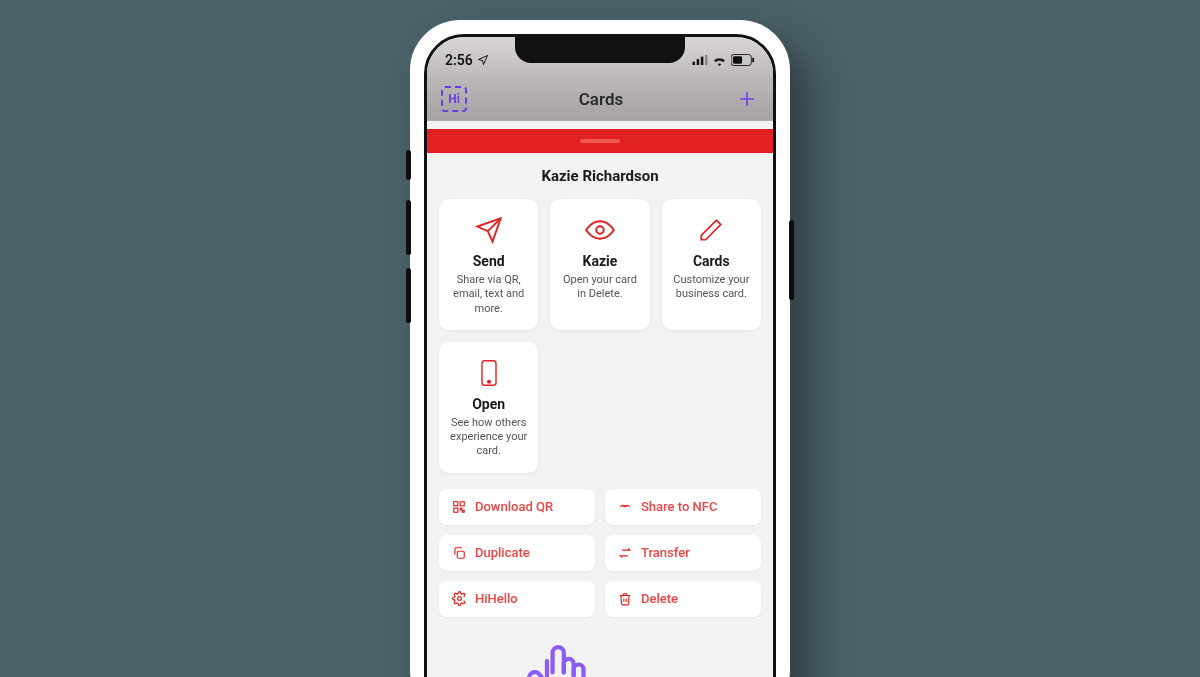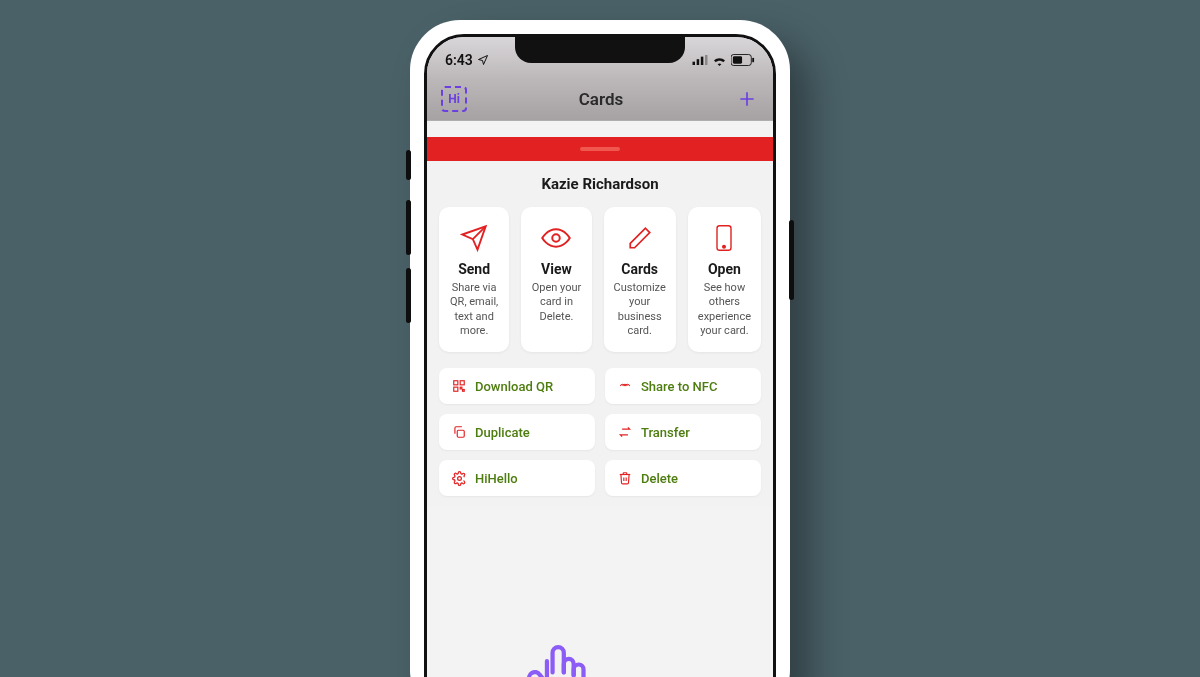--- a/index.html
+++ b/index.html
@@ -95,21 +95,21 @@
     border:2px dashed #6b3fe0;
     color:#6b3fe0;
     font-size:12px;
     font-weight:700;
     display:flex;align-items:center;justify-content:center;
     border-radius:4px;
   }
   .nav-title { font-size:17px; font-weight:600; color:#2a2a2a;}
   .plus-btn { width:24px;height:24px; color:#6b3fe0; display:flex;align-items:center;justify-content:center; cursor:pointer;}
   .sheet {
-    margin-top: 16px;
+    margin-top: 8px;
   }
   .red-bar {
     height: 24px;
     background: #e22222;
     display:flex;
     align-items:center;
     justify-content:center;
   }
   .handle { width:40px;height:4px;border-radius:2px;background:#f0584f;}
   .content {
@@ -118,21 +118,21 @@
   }
   .card-name {
     text-align:center;
     font-size:15px;
     font-weight:700;
     color:#1a1a1a;
     margin-bottom:14px;
   }
   .grid {
     display:grid;
-    grid-template-columns: 1fr 1fr 1fr 1fr;
+    grid-template-columns: 1fr 1fr 1fr;
     gap:12px;
   }
   .tile {
     background:#fff;
     border-radius:10px;
     padding:16px 10px 14px;
     text-align:center;
     box-shadow: 0 1px 3px rgba(0,0,0,0.06);
     cursor:pointer;
   }
@@ -142,21 +142,21 @@
   .row-buttons { display:grid;grid-template-columns:1fr 1fr;gap:10px;margin-top:16px;}
   .pill {
     background:#fff;
     border-radius:8px;
     padding:10px 12px;
     display:flex;
     align-items:center;
     gap:8px;
     font-size:13px;
     font-weight:500;
-    color:#4d7c0f;
+    color:#ef4444;
     box-shadow: 0 1px 2px rgba(0,0,0,0.05);
     cursor:pointer;
   }
   .pill .pi { width:16px;height:16px;color:#e22222;display:flex;align-items:center;justify-content:center;flex-shrink:0;}
   .tap-hand {
     position:absolute;
     left:50%;
     transform:translateX(-84px);
     bottom:-6px;
     color:#8b5cf6;
@@ -172,21 +172,21 @@
   <div class="phone-outer">
     <div class="side-btn sb1"></div>
     <div class="side-btn sb2"></div>
     <div class="side-btn sb3"></div>
     <div class="side-btn sb4"></div>
     <div class="phone-frame">
       <div class="notch"></div>
 
       <div class="status-bar">
         <div class="status-left">
-          <span>6:43</span>
+          <span>2:56</span>
           <svg width="12" height="12" viewBox="0 0 24 24" fill="none" stroke="#111" stroke-width="2">
               <path d="M3 11l18-8-8 18-2-8-8-2z"></path>
             </svg>
         </div>
         <div class="status-right">
           <svg width="16" height="10" viewBox="0 0 18 12">
               <rect x="0" y="8" width="3" height="4" fill="#111"></rect>
               <rect x="5" y="5" width="3" height="7" fill="#111"></rect>
               <rect x="10" y="2" width="3" height="10" fill="#111"></rect>
               <rect x="15" y="0" width="3" height="12" fill="#888"></rect>
@@ -233,21 +233,21 @@
               <div class="tile-title">Send</div>
               <div class="tile-sub">Share via QR, email, text and more.</div>
             </div>
             <div class="tile">
               <div class="ico">
                 <svg width="30" height="30" viewBox="0 0 24 24" fill="none" stroke="currentColor" stroke-width="1.6">
                     <path d="M1 12s4-7 11-7 11 7 11 7-4 7-11 7S1 12 1 12z"></path>
                     <circle cx="12" cy="12" r="3"></circle>
                   </svg>
               </div>
-              <div class="tile-title">View</div>
+              <div class="tile-title">Kazie</div>
               <div class="tile-sub">Open your card in Delete.</div>
             </div>
             <div class="tile">
               <div class="ico">
                 <svg width="26" height="26" viewBox="0 0 24 24" fill="none" stroke="currentColor" stroke-width="1.6">
                     <path d="M17 3l4 4L7 21H3v-4L17 3z"></path>
                   </svg>
               </div>
               <div class="tile-title">Cards</div>
               <div class="tile-sub">Customize your business card.</div>

